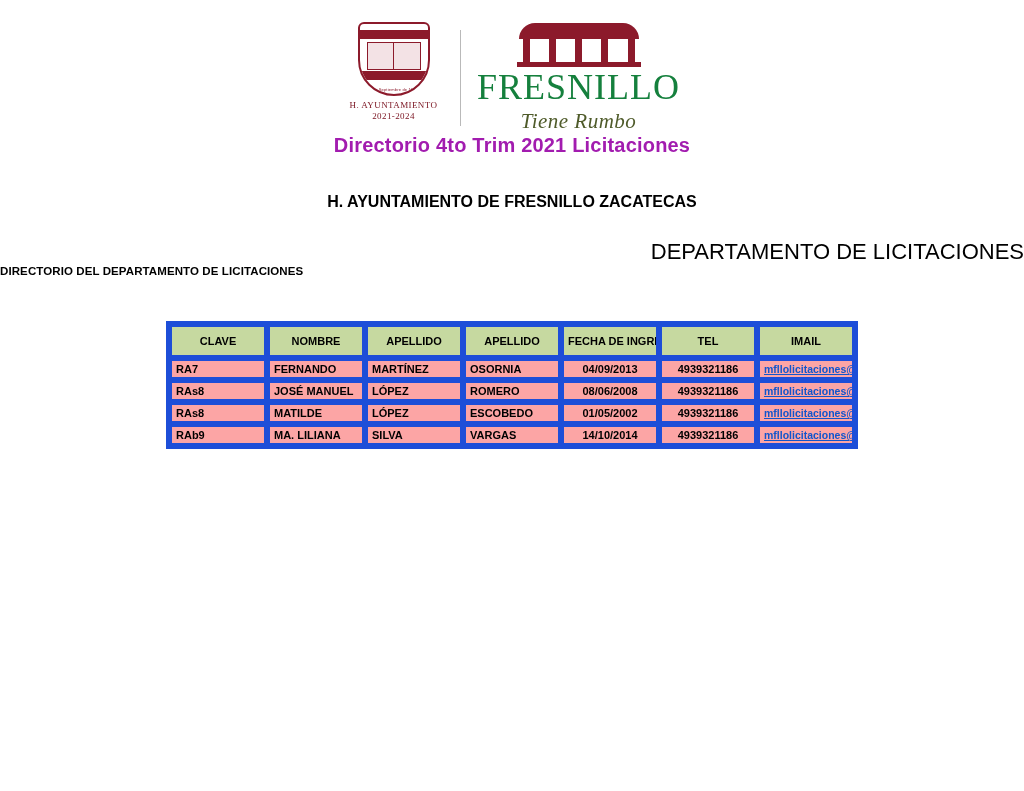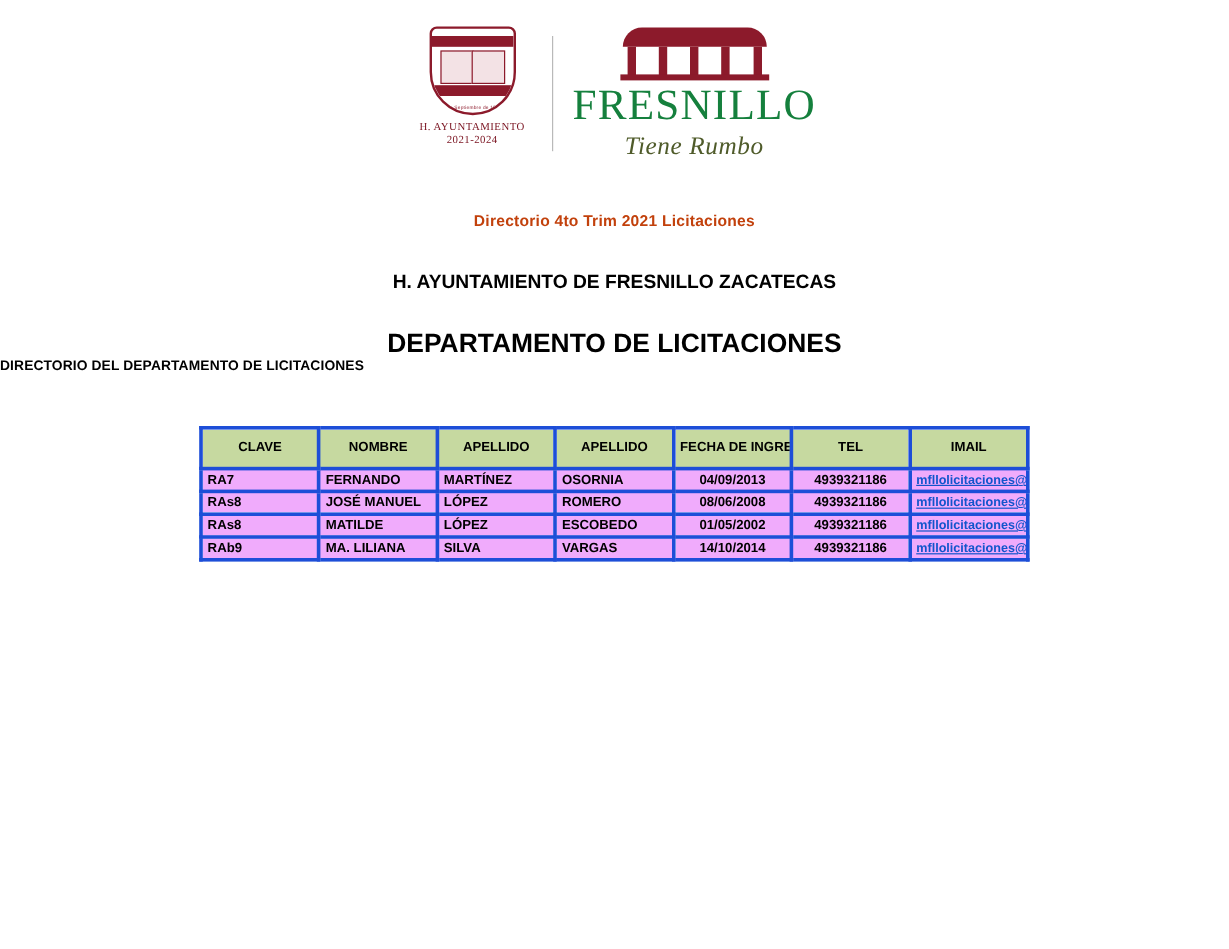--- a/index.html
+++ b/index.html
@@ -141,38 +141,37 @@
     font-style: italic;
     font-size: 21px;
     color: #4f5b2a;
     margin-top: 4px;
     letter-spacing: .5px;
   }
 
   
   .subject-title {
     text-align: center;
-    margin-top: 42px;
-    font-size: 13px;
-    font-weight: bold;
-    color: #c2410c;
+    font-size: 20px;
+    font-weight: bold;
+    color: #a21caf;
     letter-spacing: .2px;
   }
   .title-1 {
     text-align: center;
     margin-top: 36px;
     font-size: 16px;
     font-weight: bold;
     color: #000;
   }
   .title-2 {
-    text-align: center;
+    text-align: right;
     margin-top: 28px;
     font-size: 22px;
-    font-weight: bold;
+    font-weight: normal;
     color: #000;
   }
   .title-3 {
     text-align: left;
     font-size: 11.5px;
     font-weight: bold;
     color: #000;
     letter-spacing: .1px;
   }
 
@@ -181,37 +180,37 @@
     margin: 44px auto 0 auto;
     width: 692px;
   }
   table.directory {
     border-collapse: collapse;
     width: 100%;
     table-layout: fixed;
   }
   table.directory th,
   table.directory td {
-    border: 3px solid #1d4ed8;
+    border: 6px solid #1d4ed8;
     font-size: 11px;
     padding: 2px 4px;
     height: 19px;
     box-sizing: border-box;
     overflow: hidden;
     white-space: nowrap;
   }
   table.directory thead th {
     background: #c6d9a0;
     text-align: center;
     font-weight: bold;
     height: 34px;
     line-height: 1.15;
   }
   table.directory tbody td {
-    background: #f0abfc;
+    background: #fca5a5;
     font-weight: bold;
     text-align: left;
   }
   td.c-clave { width: 68px; }
   td.c-nombre { width: 110px; }
   td.c-ap1 { width: 80px; }
   td.c-ap2 { width: 82px; }
   td.c-fecha { width: 80px; text-align: center !important; }
   td.c-tel { width: 88px; text-align: center !important; }
   td.c-mail { width: 184px; text-align: center !important; }

